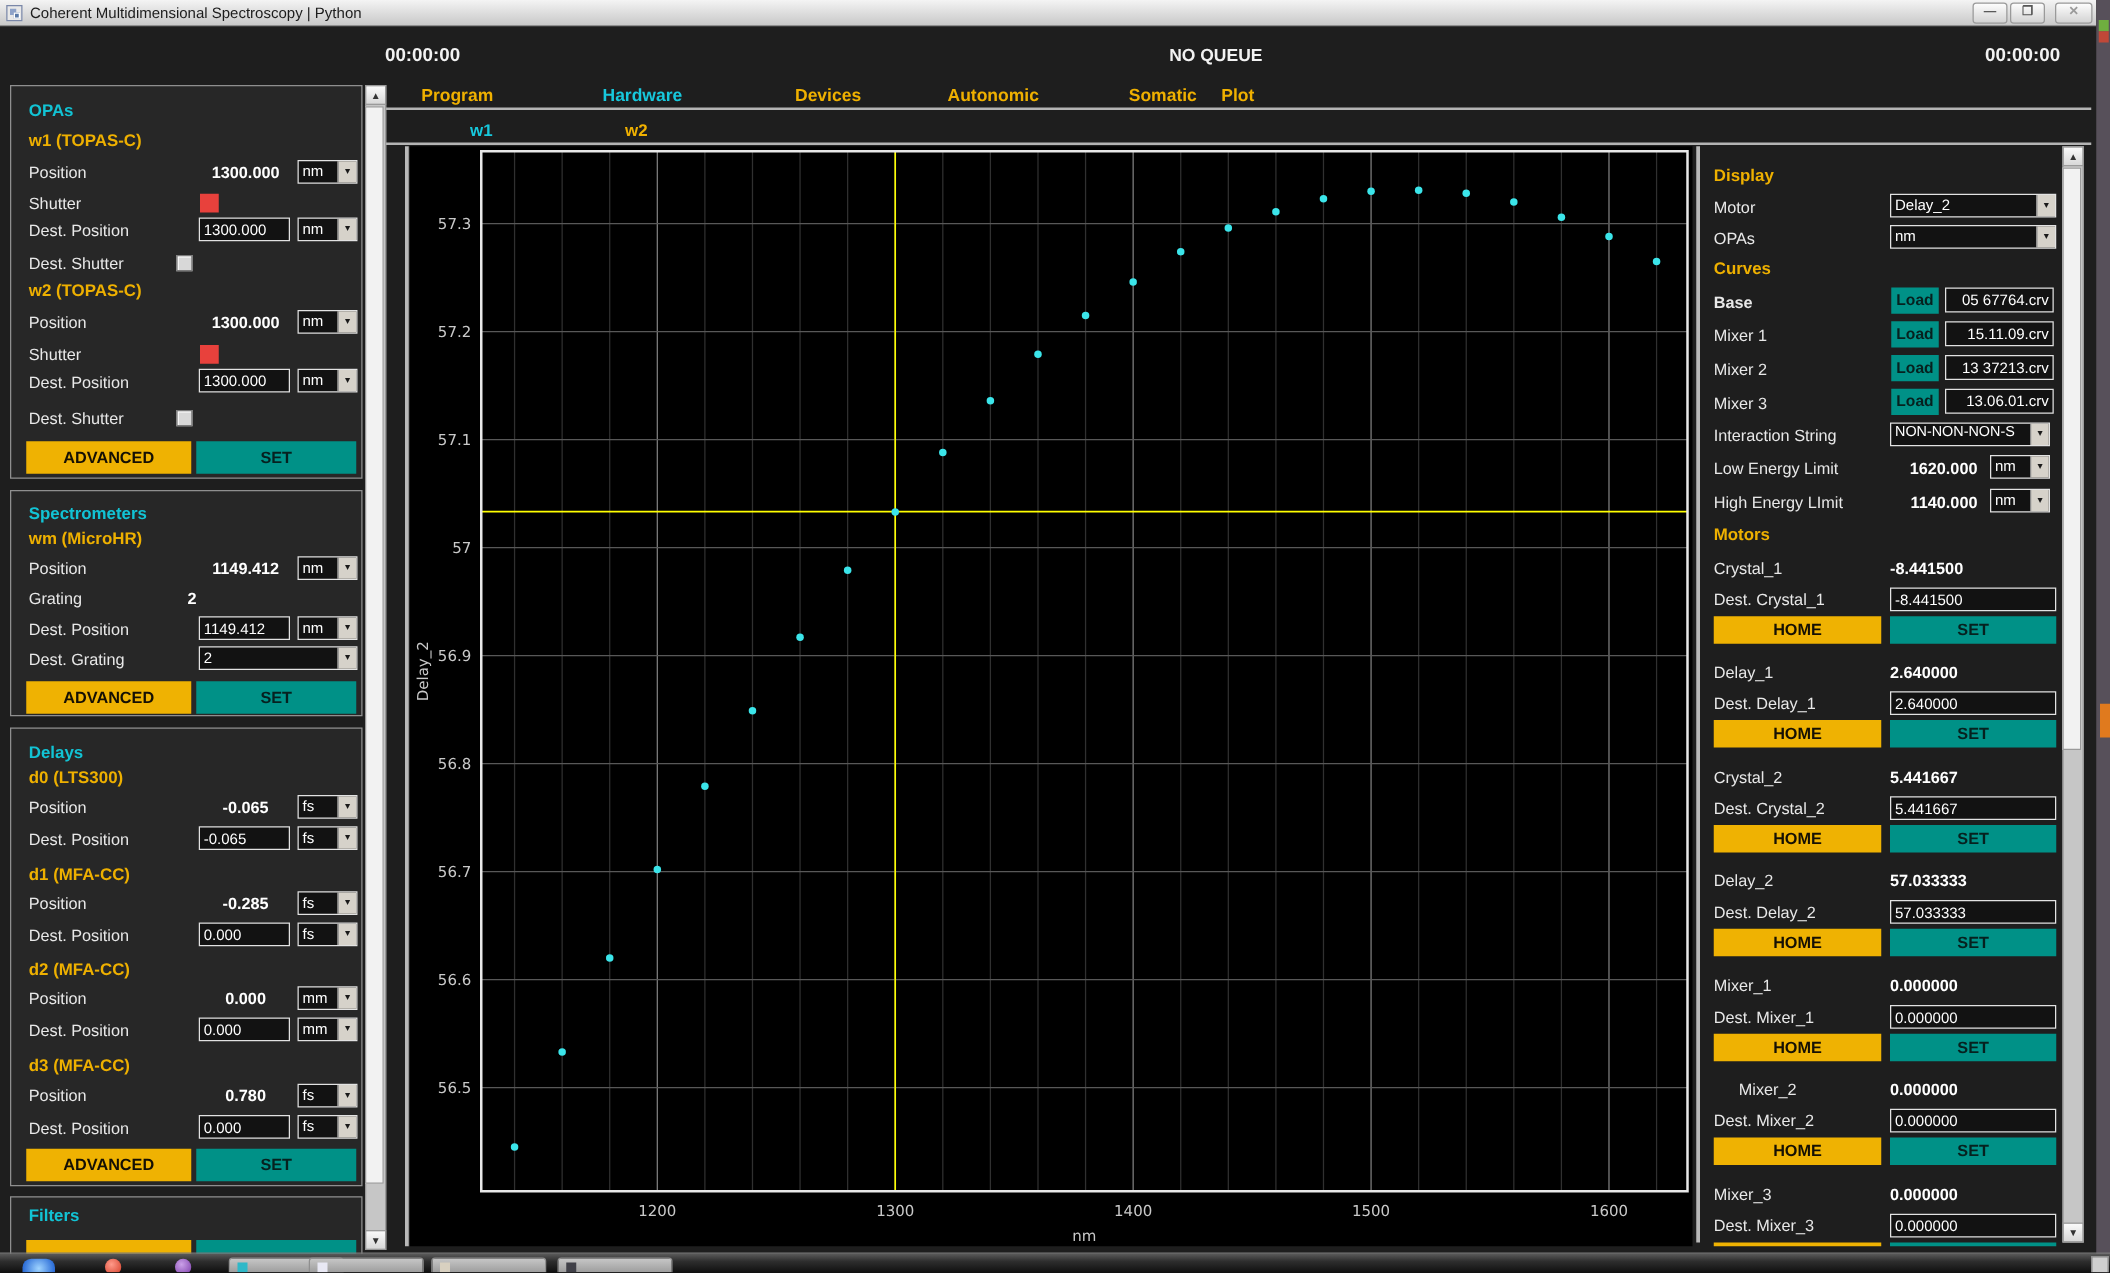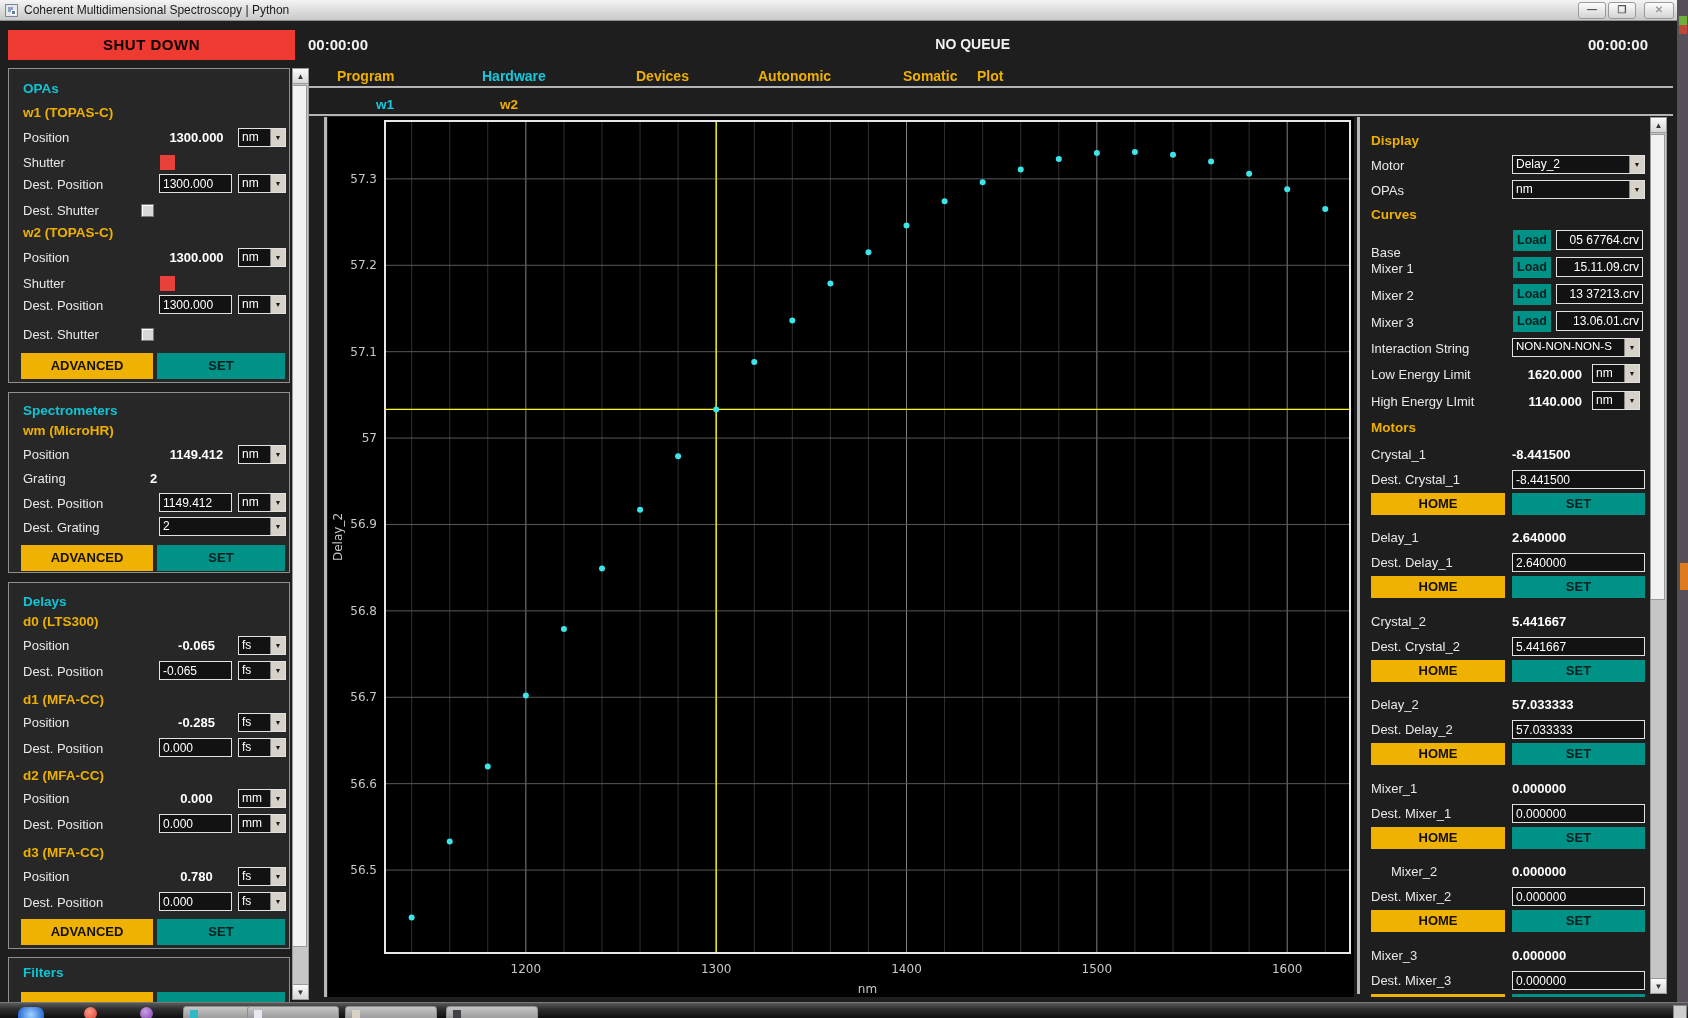--- a/index.html
+++ b/index.html
@@ -106,21 +106,20 @@
     <div class="winbtn abs" style="left:1578px;">—</div>
     <div class="winbtn abs" style="left:1608px;">❐</div>
     <div class="winbtn abs" style="left:1644px;width:30px;color:#9a9a9a;">✕</div>
   </div>
 
   <div id="desktop" class="abs"></div>
   <div id="desk-icon-top" class="abs"></div>
   <div id="desk-icon-top2" class="abs"></div>
   <div id="desk-orange" class="abs"></div>
 
-  <div id="shutdown" class="abs">SHUT DOWN</div>
   <div class="clock abs" style="left:308px;top:36px;">00:00:00</div>
   <div id="queue" class="abs">NO QUEUE</div>
   <div class="clock abs" style="left:1588px;top:36px;">00:00:00</div>
 
   <div class="tab abs" style="left:337px;">Program</div>
   <div class="tab active abs" style="left:482px;">Hardware</div>
   <div class="tab abs" style="left:636px;">Devices</div>
   <div class="tab abs" style="left:758px;">Autonomic</div>
   <div class="tab abs" style="left:903px;">Somatic</div>
   <div class="tab abs" style="left:977px;">Plot</div>
@@ -360,21 +359,21 @@
       <span class="cval">Delay_2</span>
       <span class="carrow">▼</span>
     </div>
     <div class="rp-label" style="top:66px;">OPAs</div>
     <div class="combo" style="left:146px;top:63px;width:133px;">
       <span class="cval">nm</span>
       <span class="carrow">▼</span>
     </div>
 
     <div class="rp-hdr" style="top:90px;">Curves</div>
-    <div class="rp-label" style="top:128px;">Base</div>
+    <div class="rp-label" style="top:117px;font-weight:bold;">Base</div>
     <div class="btn-load" style="top:113px;">Load</div>
     <div class="file-box" style="top:113px;">05 67764.crv</div>
     <div class="rp-label" style="top:144px;">Mixer 1</div>
     <div class="btn-load" style="top:140px;">Load</div>
     <div class="file-box" style="top:140px;">15.11.09.crv</div>
     <div class="rp-label" style="top:171px;">Mixer 2</div>
     <div class="btn-load" style="top:167px;">Load</div>
     <div class="file-box" style="top:167px;">13 37213.crv</div>
     <div class="rp-label" style="top:198px;">Mixer 3</div>
     <div class="btn-load" style="top:194px;">Load</div>

